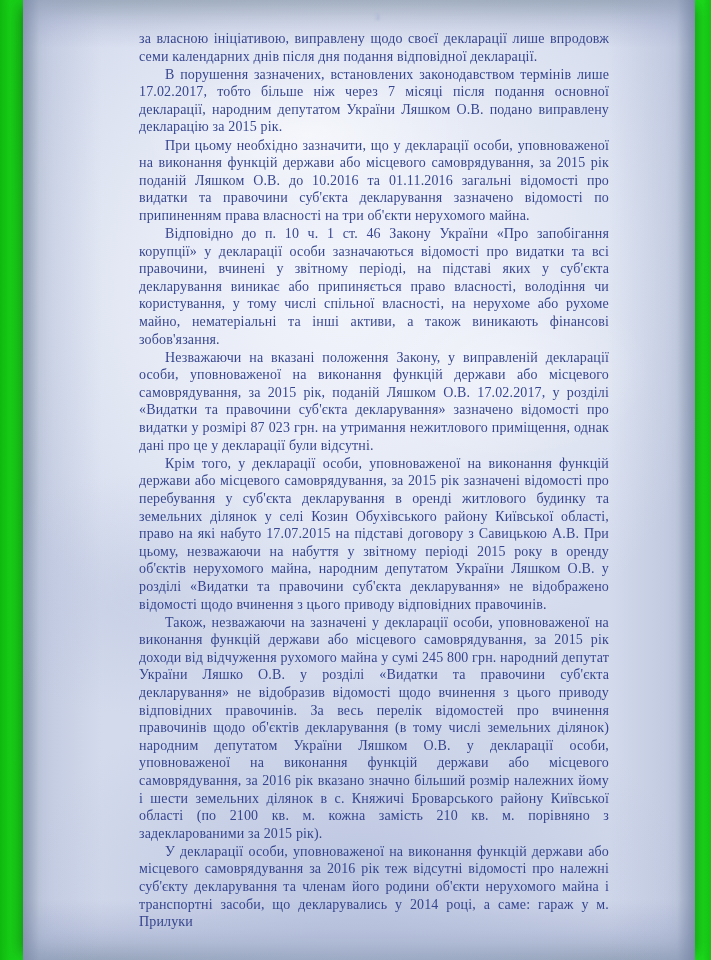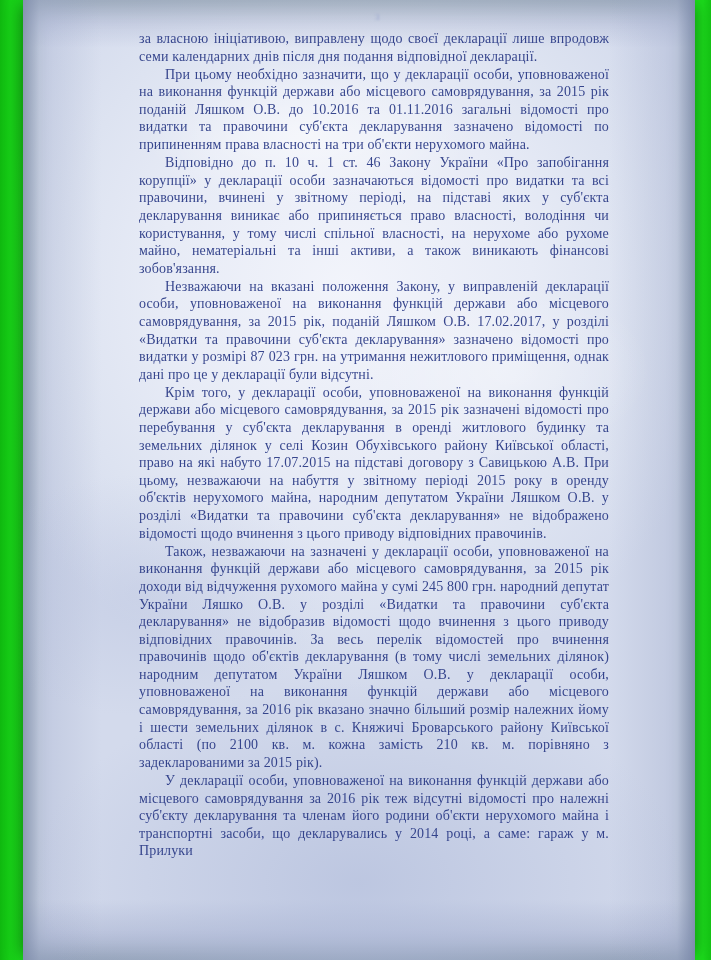--- a/index.html
+++ b/index.html
@@ -121,20 +121,21 @@
 <div id="page">
 
   <div id="sheet">
     <div class="sheen s1"></div>
     <div class="sheen s2"></div>
 
     <div id="page-number">3</div>
 
     <div id="text-block">
       <p class="no-indent">за власною ініціативою, виправлену щодо своєї декларації лише впродовж семи календарних днів після дня подання відповідної декларації.</p>
+      <p>В порушення зазначених, встановлених законодавством термінів лише 17.02.2017, тобто більше ніж через 7 місяці після подання основної декларації, народним депутатом України Ляшком О.В. подано виправлену декларацію за 2015 рік.</p>
       <p>При цьому необхідно зазначити, що у декларації особи, уповноваженої на виконання функцій держави або місцевого самоврядування, за 2015 рік поданій Ляшком О.В. до 10.2016 та 01.11.2016 загальні відомості про видатки та правочини суб'єкта декларування зазначено відомості по припиненням права власності на три об'єкти нерухомого майна.</p>
       <p>Відповідно до п. 10 ч. 1 ст. 46 Закону України «Про запобігання корупції» у декларації особи зазначаються відомості про видатки та всі правочини, вчинені у звітному періоді, на підставі яких у суб'єкта декларування виникає або припиняється право власності, володіння чи користування, у тому числі спільної власності, на нерухоме або рухоме майно, нематеріальні та інші активи, а також виникають фінансові зобов'язання.</p>
       <p>Незважаючи на вказані положення Закону, у виправленій декларації особи, уповноваженої на виконання функцій держави або місцевого самоврядування, за 2015 рік, поданій Ляшком О.В. 17.02.2017, у розділі «Видатки та правочини суб'єкта декларування» зазначено відомості про видатки у розмірі 87 023 грн. на утримання нежитлового приміщення, однак дані про це у декларації були відсутні.</p>
       <p>Крім того, у декларації особи, уповноваженої на виконання функцій держави або місцевого самоврядування, за 2015 рік зазначені відомості про перебування у суб'єкта декларування в оренді житлового будинку та земельних ділянок у селі Козин Обухівського району Київської області, право на які набуто 17.07.2015 на підставі договору з Савицькою А.В. При цьому, незважаючи на набуття у звітному періоді 2015 року в оренду об'єктів нерухомого майна, народним депутатом України Ляшком О.В. у розділі «Видатки та правочини суб'єкта декларування» не відображено відомості щодо вчинення з цього приводу відповідних правочинів.</p>
       <p>Також, незважаючи на зазначені у декларації особи, уповноваженої на виконання функцій держави або місцевого самоврядування, за 2015 рік доходи від відчуження рухомого майна у сумі 245 800 грн. народний депутат України Ляшко О.В. у розділі «Видатки та правочини суб'єкта декларування» не відобразив відомості щодо вчинення з цього приводу відповідних правочинів. За весь перелік відомостей про вчинення правочинів щодо об'єктів декларування (в тому числі земельних ділянок) народним депутатом України Ляшком О.В. у декларації особи, уповноваженої на виконання функцій держави або місцевого самоврядування, за 2016 рік вказано значно більший розмір належних йому і шести земельних ділянок в с. Княжичі Броварського району Київської області (по 2100 кв. м. кожна замість 210 кв. м. порівняно з задекларованими за 2015 рік).</p>
       <p>У декларації особи, уповноваженої на виконання функцій держави або місцевого самоврядування за 2016 рік теж відсутні відомості про належні суб'єкту декларування та членам його родини об'єкти нерухомого майна і транспортні засоби, що декларувались у 2014 році, а саме: гараж у м. Прилуки</p>
     </div>
   </div>
 
 </div>

